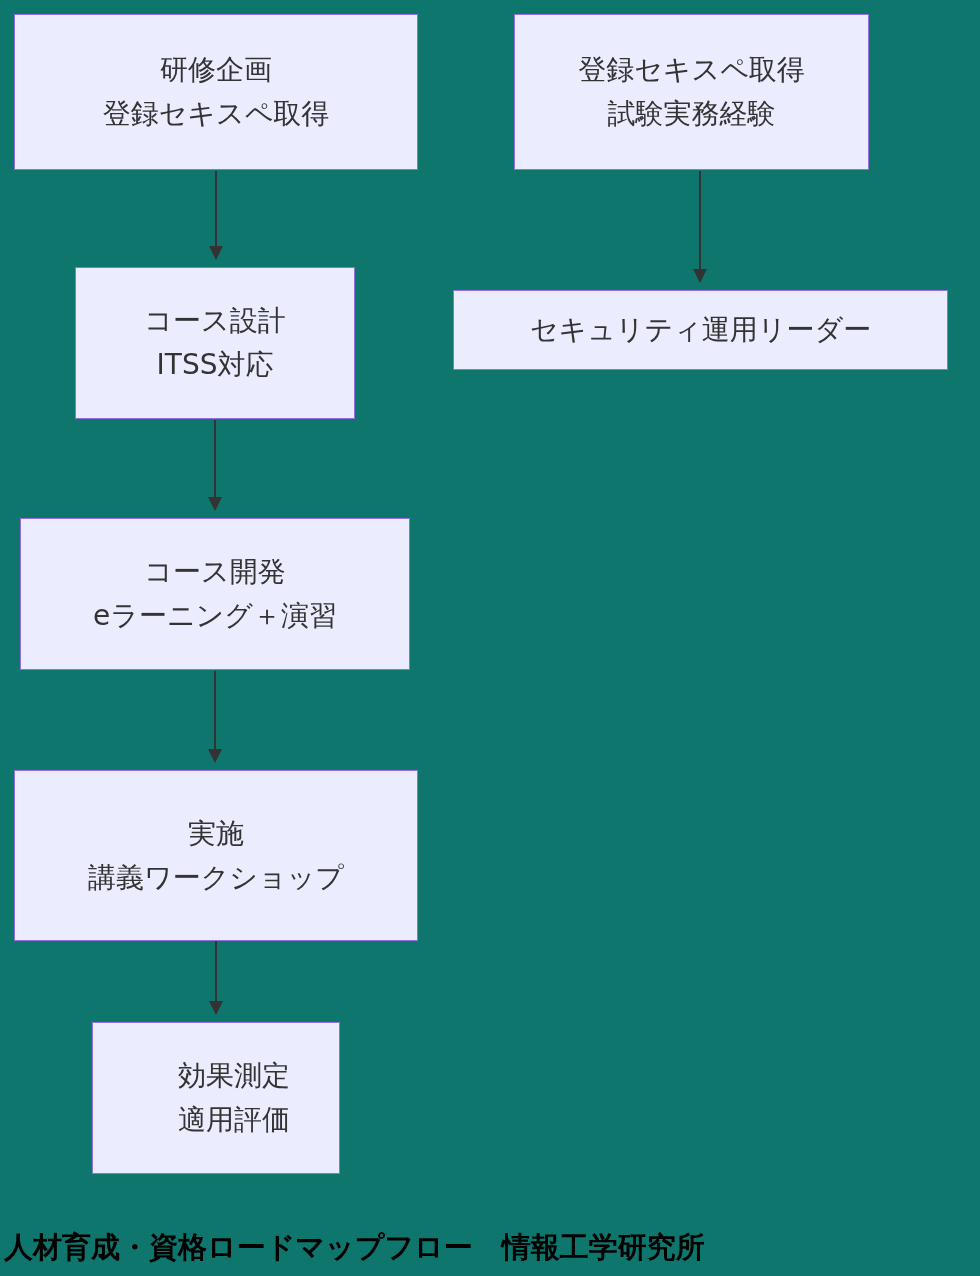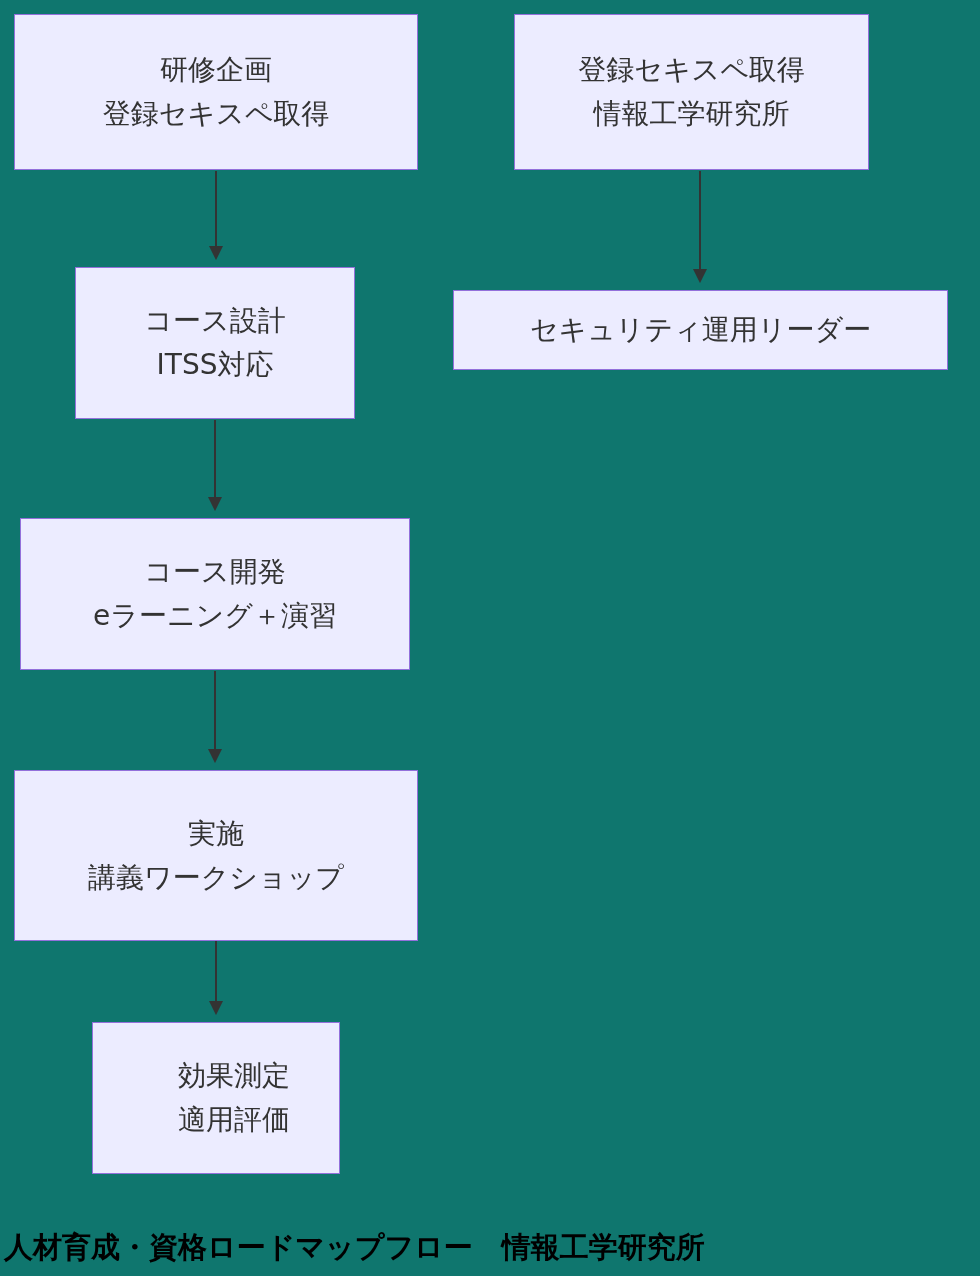--- a/index.html
+++ b/index.html
@@ -91,21 +91,21 @@
     <div>講義ワークショップ</div>
   </div>
 
   <div class="node" style="left:92px; top:1022px; width:248px; height:152px;padding-left:36px;">
     <div>効果測定</div>
     <div>適用評価</div>
   </div>
 
   <div class="node" style="left:514px; top:14px; width:355px; height:156px;">
     <div>登録セキスペ取得</div>
-    <div>情報工学研究所</div>
+    <div>試験実務経験</div>
   </div>
 
   <div class="node" style="left:453px; top:290px; width:495px; height:80px;">
     <div>セキュリティ運用リーダー</div>
   </div>
 
   <div class="diagram-title">人材育成・資格ロードマップフロー　情報工学研究所</div>
 
 </div>
 

